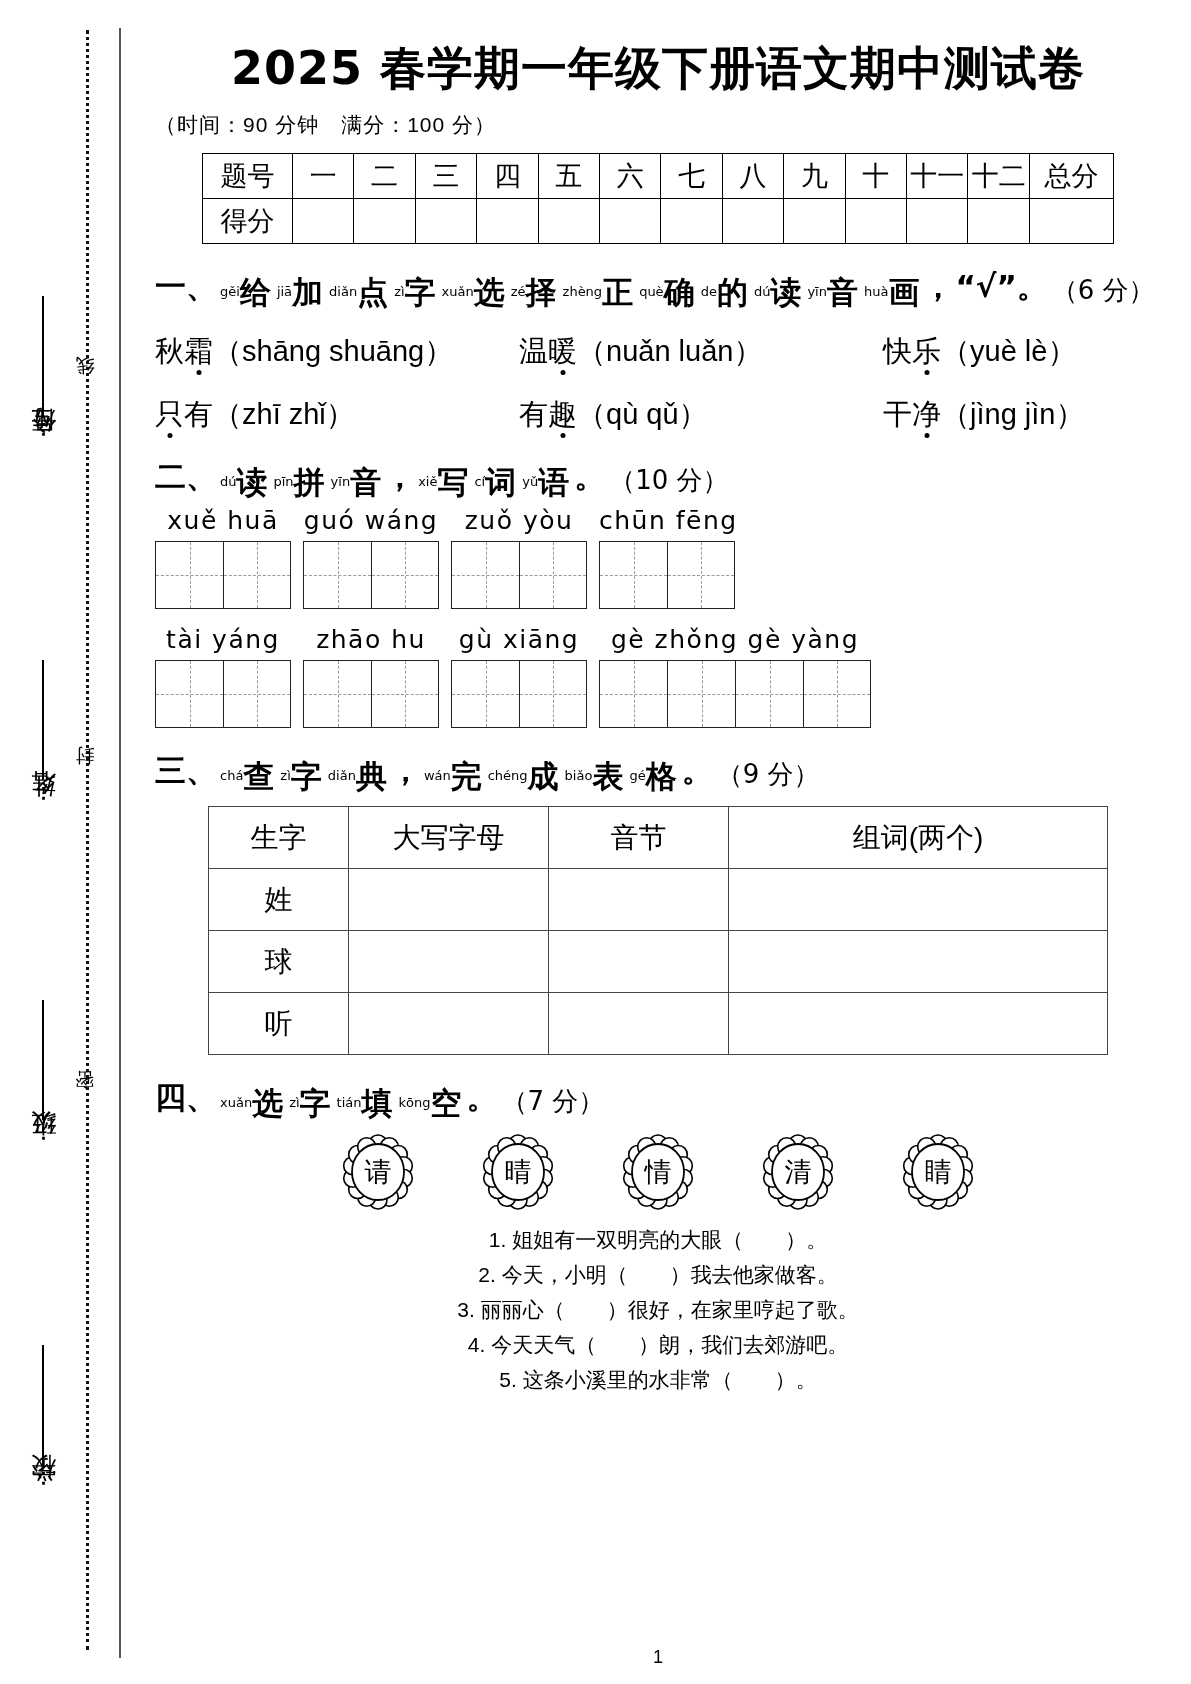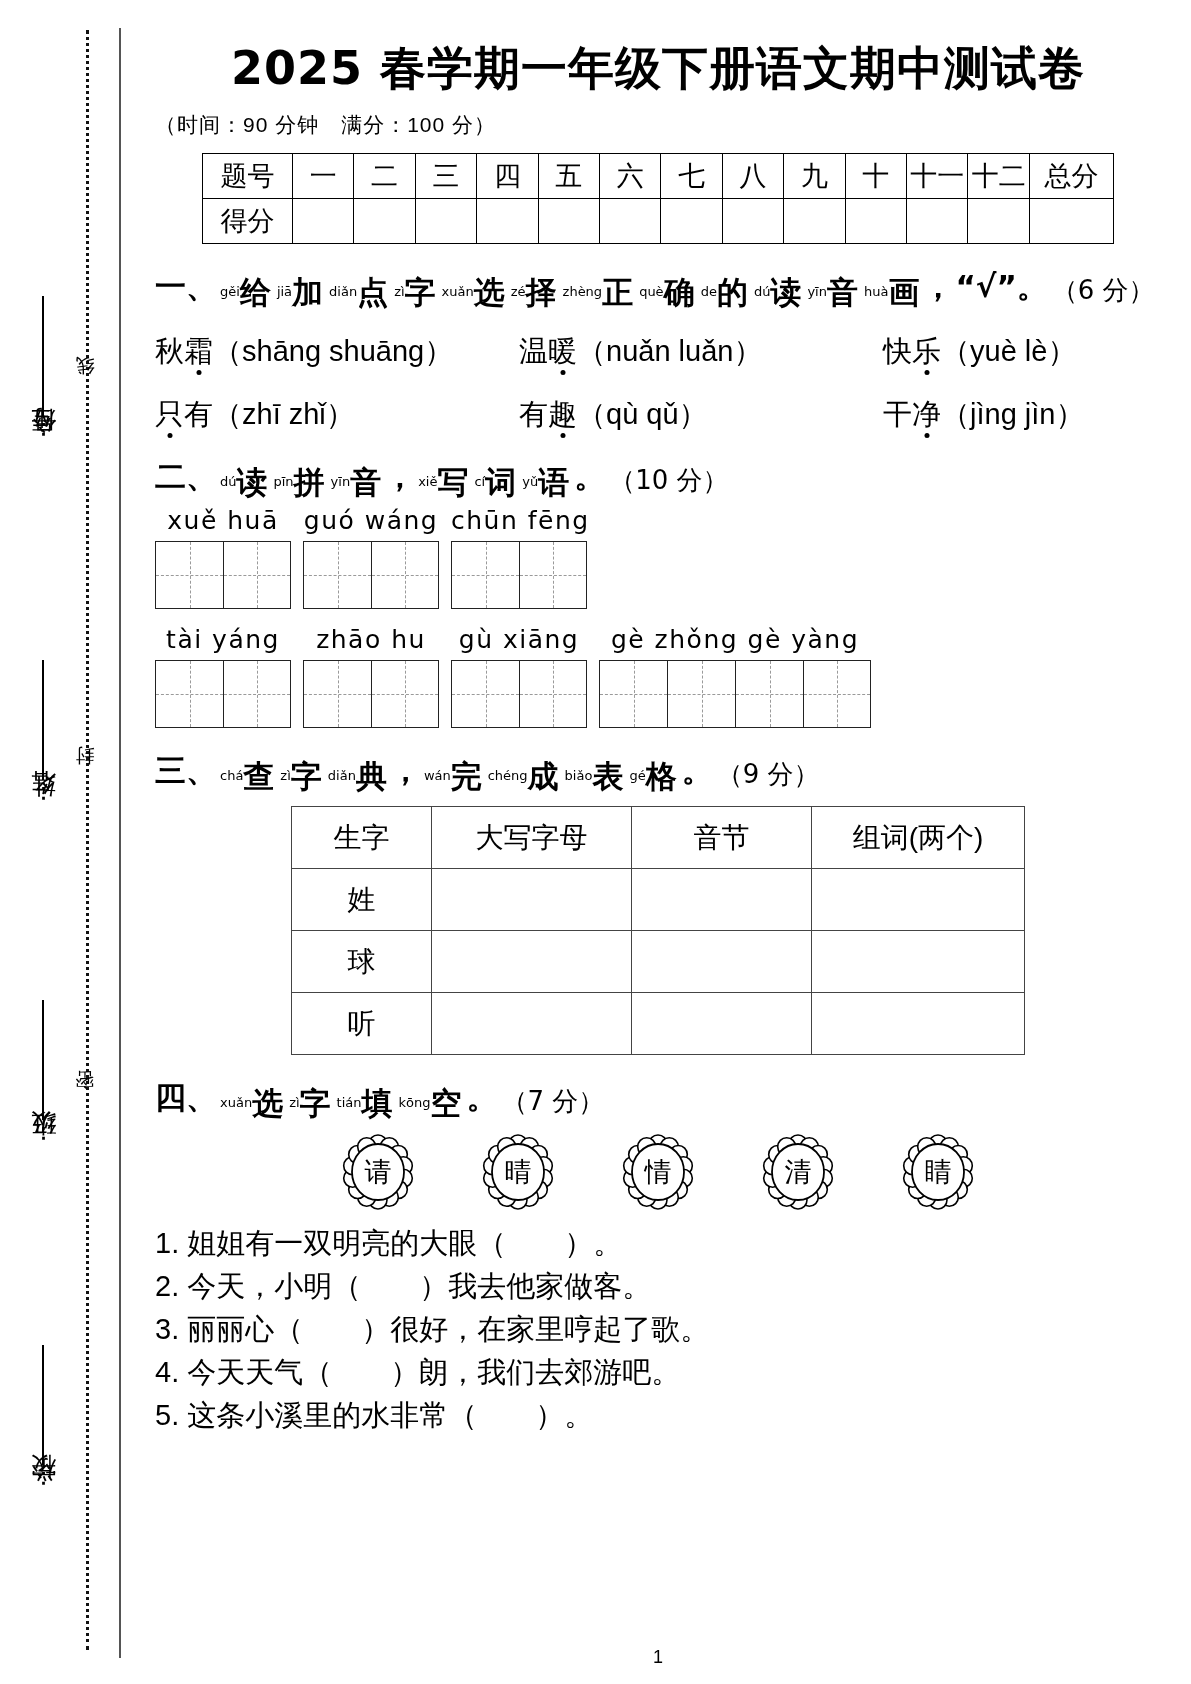--- a/index.html
+++ b/index.html
@@ -189,21 +189,21 @@
     border-left: 1.4px dashed #9a9a9a;
   }
   .tz-cell::after {
     top: 50%; left: 0; height: 0; width: 100%;
     border-top: 1.4px dashed #9a9a9a;
   }
 
   
   #dict-table {
     border-collapse: collapse;
-    width: 734px;
+    width: 900px;
     margin: 14px auto 0;
     table-layout: fixed;
   }
   #dict-table th, #dict-table td {
     border: 1.6px solid #444;
     text-align: center;
     font-size: 28px;
     font-weight: normal;
     height: 62px;
     padding: 0;
@@ -225,24 +225,25 @@
   }
   .flower svg { position: absolute; left: 0; top: 0; }
   .flower .fz {
     position: absolute;
     left: 0; top: 0;
     width: 92px; height: 78px;
     display: flex; align-items: center; justify-content: center;
     font-size: 27px;
   }
   .fill-line {
-    font-size: 29px;
+    font-size: 21px;
     margin-top: 14px;
     line-height: 1.0;
     letter-spacing: 0px;
+    text-align: center;
   }
   .fill-line:first-of-type { margin-top: 18px; }
 
   #page-number {
     position: absolute;
     bottom: 16px; left: 0; right: 0;
     text-align: center;
     font-size: 18px;
   }
 </style>
@@ -420,20 +421,27 @@
       <div class="tz-row">
         <div class="tz-group">
           <div class="tz-py">xuě huā</div>
           <div class="tz-grid">
             <div class="tz-cell"></div>
             <div class="tz-cell"></div>
           </div>
         </div>
         <div class="tz-group">
           <div class="tz-py">guó wáng</div>
+          <div class="tz-grid">
+            <div class="tz-cell"></div>
+            <div class="tz-cell"></div>
+          </div>
+        </div>
+        <div class="tz-group">
+          <div class="tz-py">zuǒ yòu</div>
           <div class="tz-grid">
             <div class="tz-cell"></div>
             <div class="tz-cell"></div>
           </div>
         </div>
         <div class="tz-group">
           <div class="tz-py">chūn fēng</div>
           <div class="tz-grid">
             <div class="tz-cell"></div>
             <div class="tz-cell"></div>

